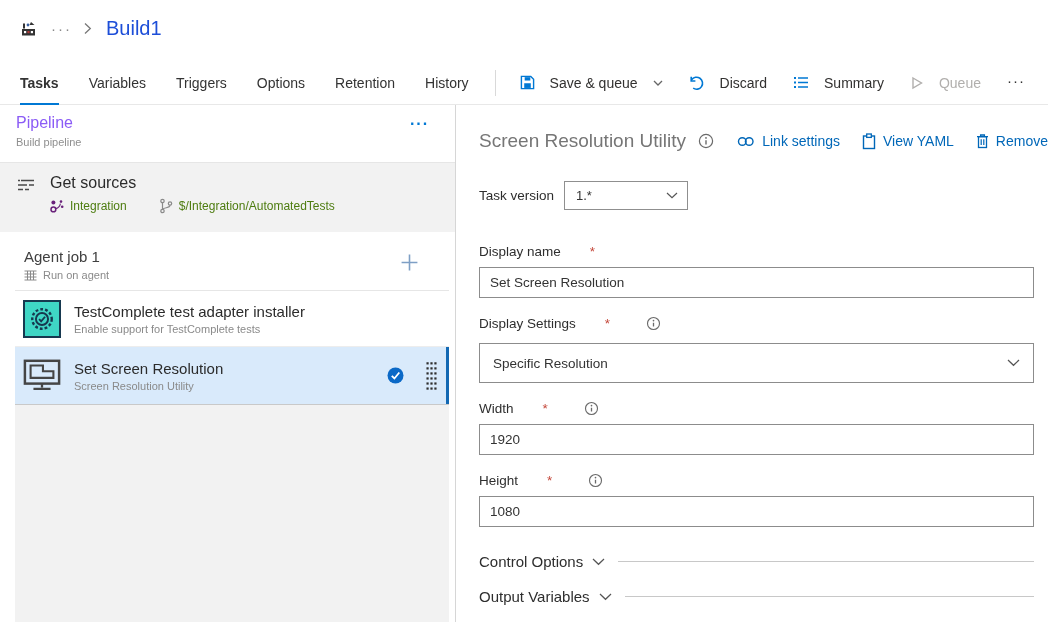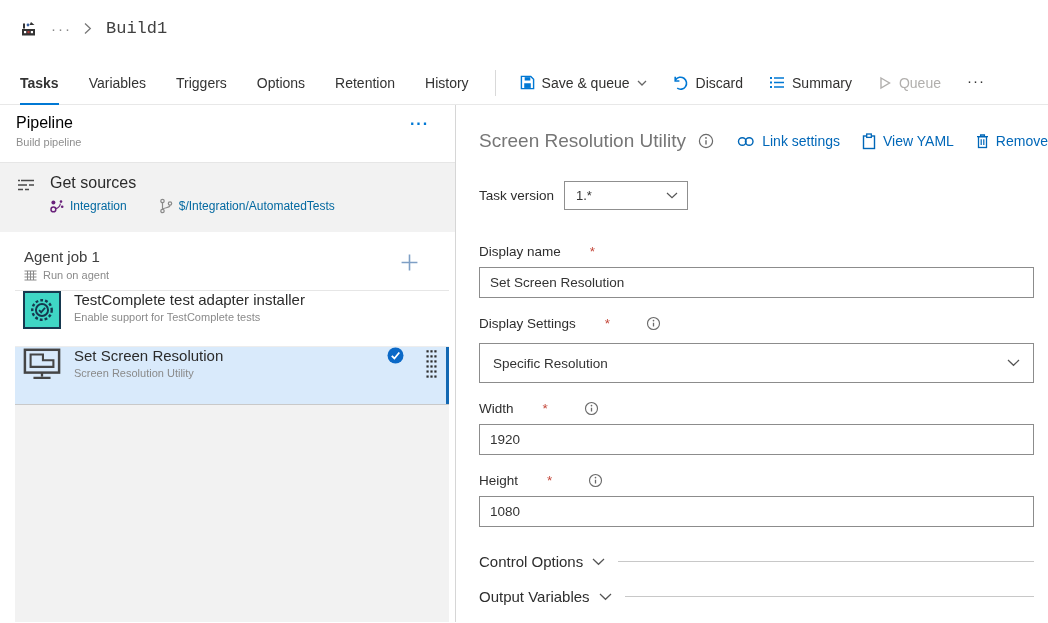--- a/index.html
+++ b/index.html
@@ -3,55 +3,55 @@
 <meta charset="utf-8">
 <style>
   * { box-sizing: border-box; margin: 0; padding: 0; }
   html,body { width:1048px; height:623px; overflow:hidden; background:#fff;
     font-family:"Liberation Sans","DejaVu Sans",sans-serif; color:#333; }
 
   .top-header { height:56px; display:flex; align-items:center; padding-left:20px; }
   .app-icon { margin-right:14px; display:flex; }
   .crumb-more { color:#8a8a8a; font-size:15px; letter-spacing:2px; margin-right:12px; cursor:pointer; }
   .crumb-chev { margin-right:14px; display:flex; }
-  .page-title { font-size:17px; color:#404040;font-family:Liberation Mono, monospace; }
+  .page-title { font-size:20px; color:#1d4ed8; }
 
   .tabbar { height:49px; display:flex; align-items:flex-end; border-bottom:1px solid #e8e8e8; padding-left:20px; }
   .tabs { display:flex; gap:30px; }
   .tab { font-size:14px; color:#333; padding-bottom:11px; cursor:pointer; border-bottom:2px solid transparent; }
   .tab.active { font-weight:bold; border-bottom:2px solid #0078d4; margin-bottom:-1px; }
   .tab-divider { width:1px; height:26px; background:#d9d9d9; margin:0 24px 8px 26px; }
   .toolbar { display:flex; align-items:center; gap:26px; padding-bottom:11px; }
-  .tb-btn { display:flex; align-items:center; gap:7px; font-size:14px; color:#323130; cursor:pointer; white-space:nowrap; }
+  .tb-btn { display:flex; align-items:center; gap:15px; font-size:14px; color:#323130; cursor:pointer; white-space:nowrap; }
   .tb-btn.disabled { color:#b1afad; cursor:default; }
   .tb-more { font-size:15px; letter-spacing:1px; color:#333; padding-bottom:4px; }
 
   .main { display:flex; height:517px; }
 
   
   .left-panel { width:456px; min-width:456px; background:#fff; border-right:1px solid #d6d6d6; display:flex; flex-direction:column; }
   .pipeline-header { position:relative; padding:9px 16px 8px; border-bottom:1px solid #e6e6e6; height:58px; }
-  .pipeline-title { font-size:16px; color:#000000; }
+  .pipeline-title { font-size:16px; color:#8b5cf6; }
   .pipeline-sub { font-size:11px; color:#8f8f8f; margin-top:4px; }
   .pipeline-more { position:absolute; right:26px; top:10px; color:#0078d4; font-size:16px; font-weight:bold; letter-spacing:1px; cursor:pointer; }
 
   .get-sources { background:#f2f2f2; height:69px; display:flex; padding:11px 16px 0; gap:12px; }
   .gs-icon { margin-top:3px; }
   .gs-title { font-size:16px; color:#2b2b2b; }
-  .gs-subrow { display:flex; align-items:center; gap:6px; margin-top:6px; font-size:12px; color:#0369a1; }
+  .gs-subrow { display:flex; align-items:center; gap:6px; margin-top:6px; font-size:12px; color:#4d7c0f; }
   .gs-path { display:flex; align-items:center; gap:6px; margin-left:26px; }
 
   .white-gap { height:8px; background:#fff; }
   .inset { margin-left:15px; margin-right:6px; flex:1; display:flex; flex-direction:column; }
   .agent-header { position:relative; background:#fff; height:51px; padding:8px 10px 0 9px; border-bottom:1px solid #e6e6e6; }
   .agent-title { font-size:15px; color:#404040; }
   .agent-subrow { display:flex; align-items:center; gap:6px; margin-top:4px; font-size:11px; color:#8a8a8a; }
   .agent-add { position:absolute; right:30px; top:13px; cursor:pointer; }
 
-  .task-item { display:flex; gap:13px; height:56px; padding:0 8px; background:#fff; cursor:pointer; }
+  .task-item { display:flex; align-items:center; gap:13px; height:56px; padding:0 8px; background:#fff; cursor:pointer; }
   .task-item.first { border-bottom:1px solid #ededed; height:56px; }
   .task-item.selected { background:#d9eafb; border-right:3px solid #1268b3; height:57px; }
   .task-icon { width:38px; min-width:38px; display:flex; justify-content:center; }
   .tc-badge { width:38px; height:38px; background:#3fd6c5; border:2px solid #16384f; display:flex; align-items:center; justify-content:center; }
   .task-title { font-size:15px; color:#2b2b2b; }
   .task-sub { font-size:11px; color:#8a8a8a; margin-top:3px; }
   .task-check { margin-left:auto; display:flex; }
   .drag-handle { margin-left:9px; margin-right:1px; display:flex; cursor:grab; }
   .left-filler { flex:1; background:#f2f2f2; border-top:1px solid #c9c9c9; }
 

